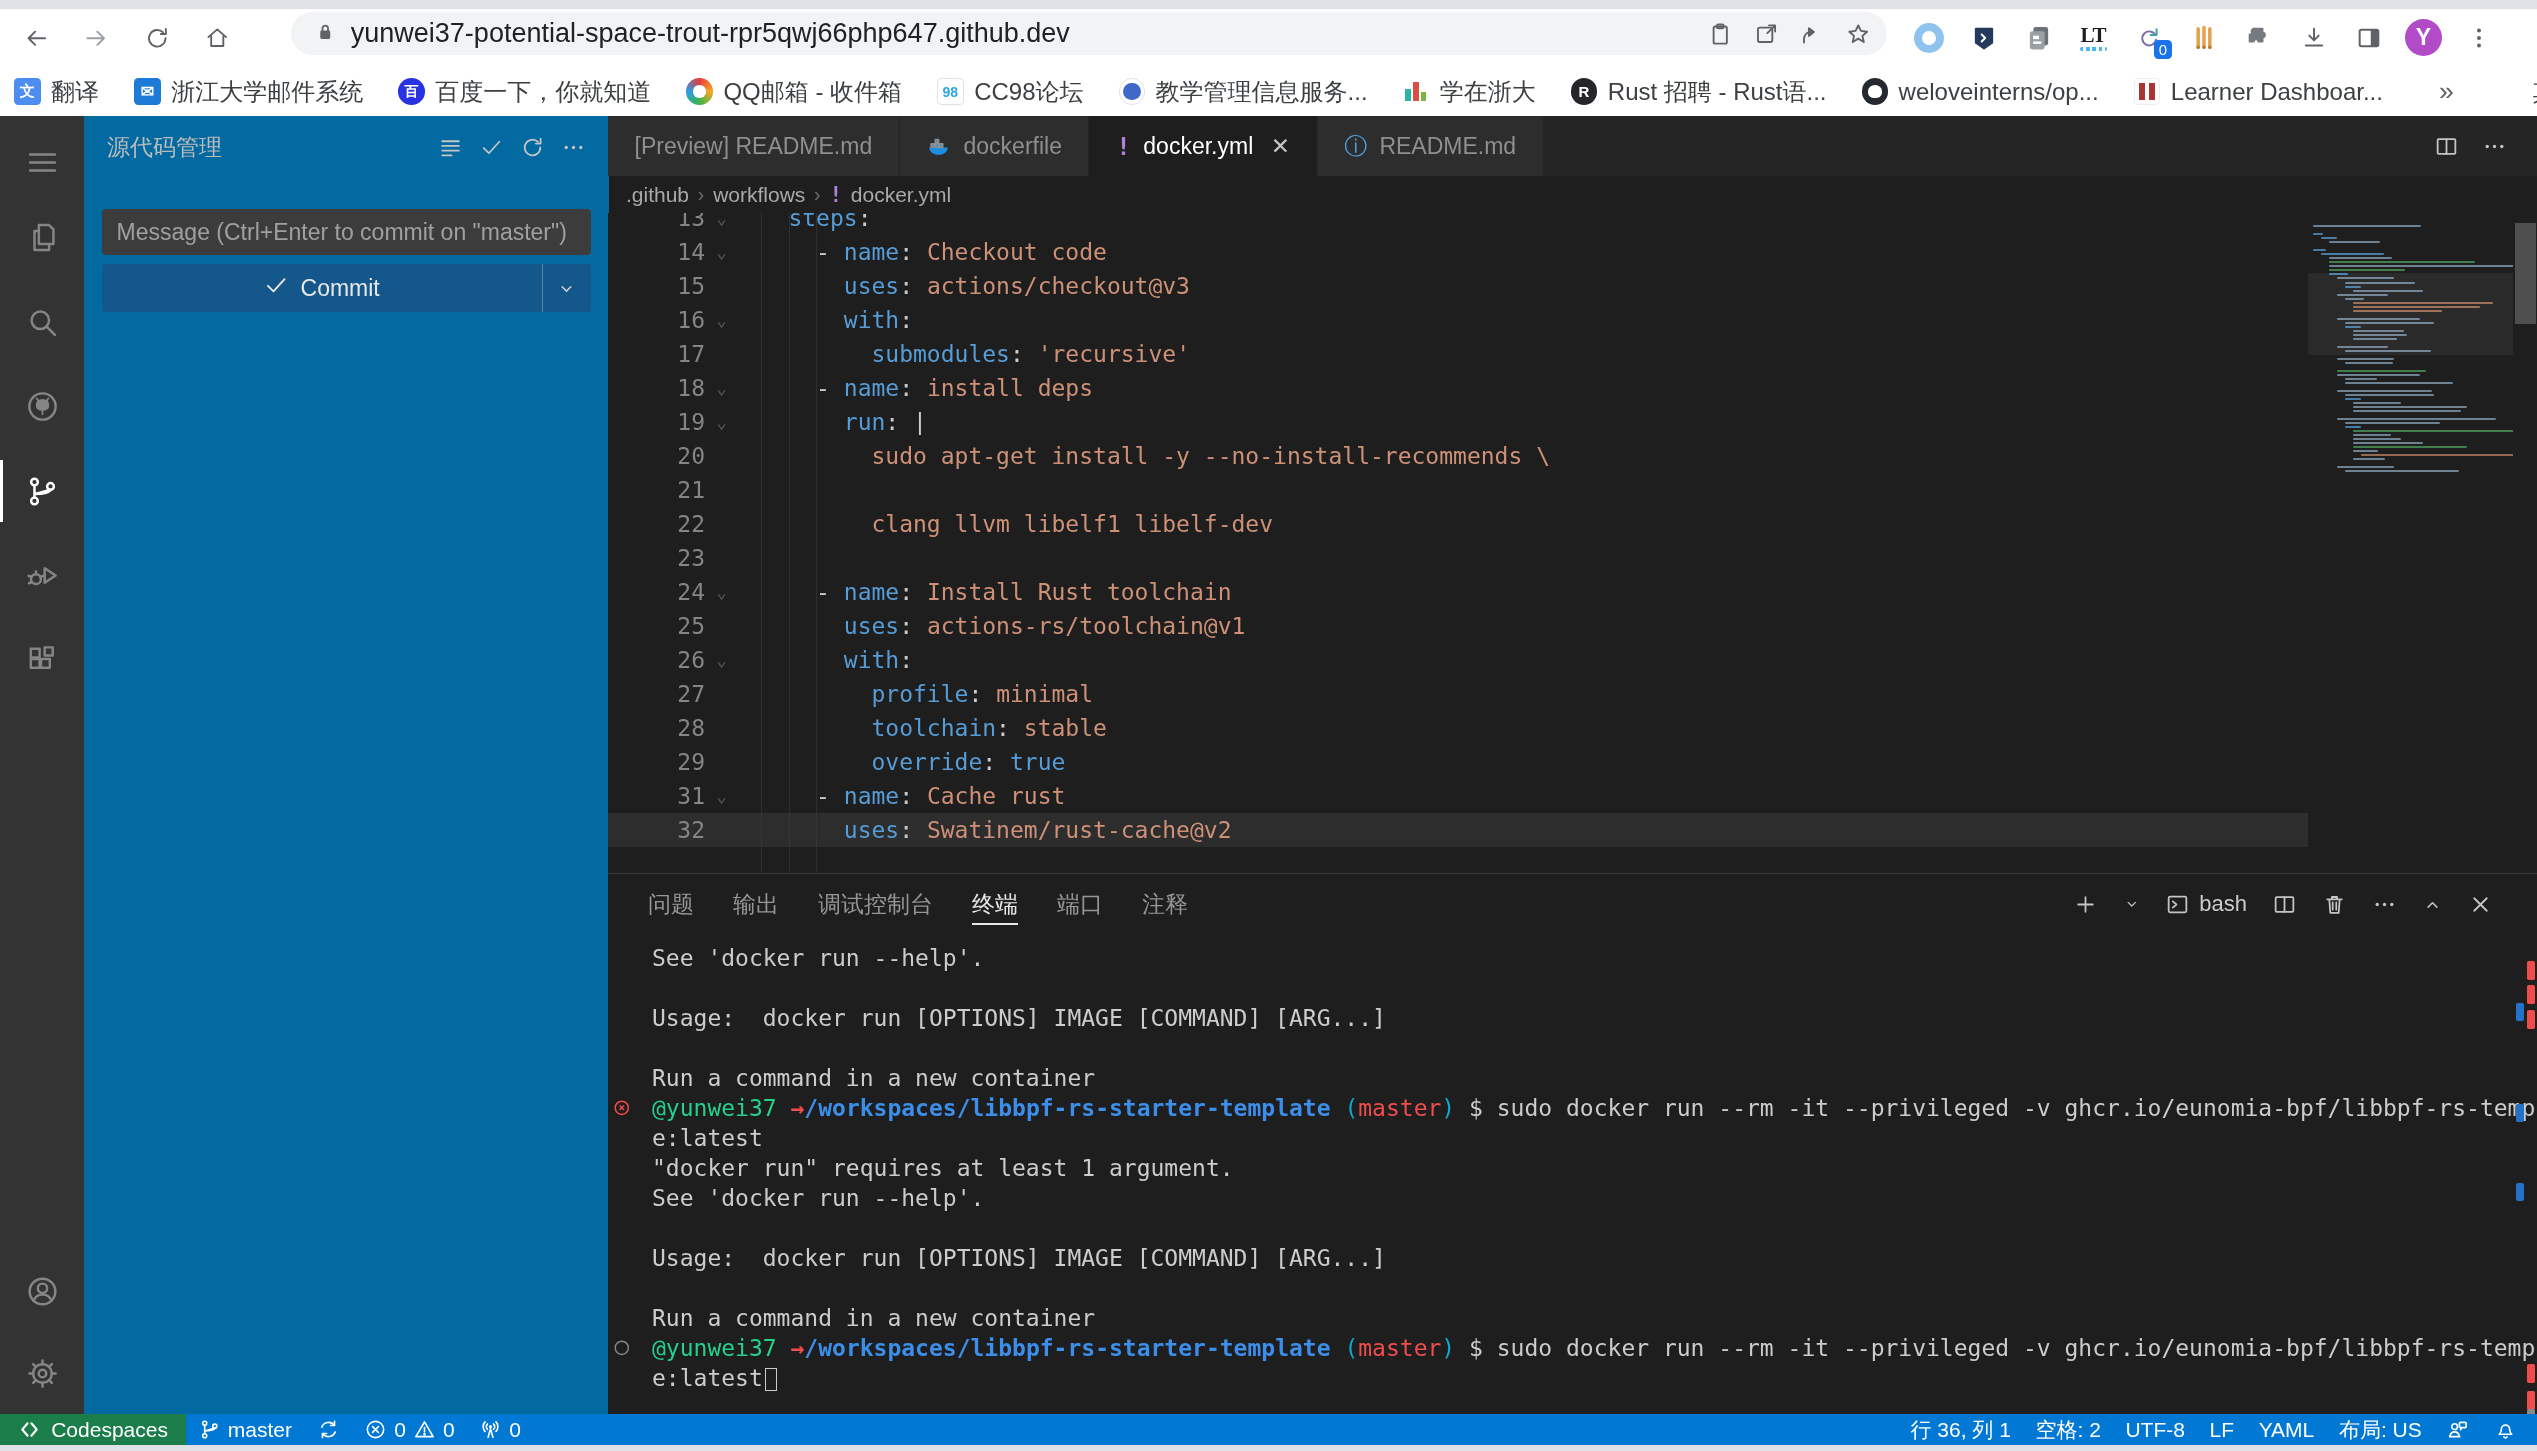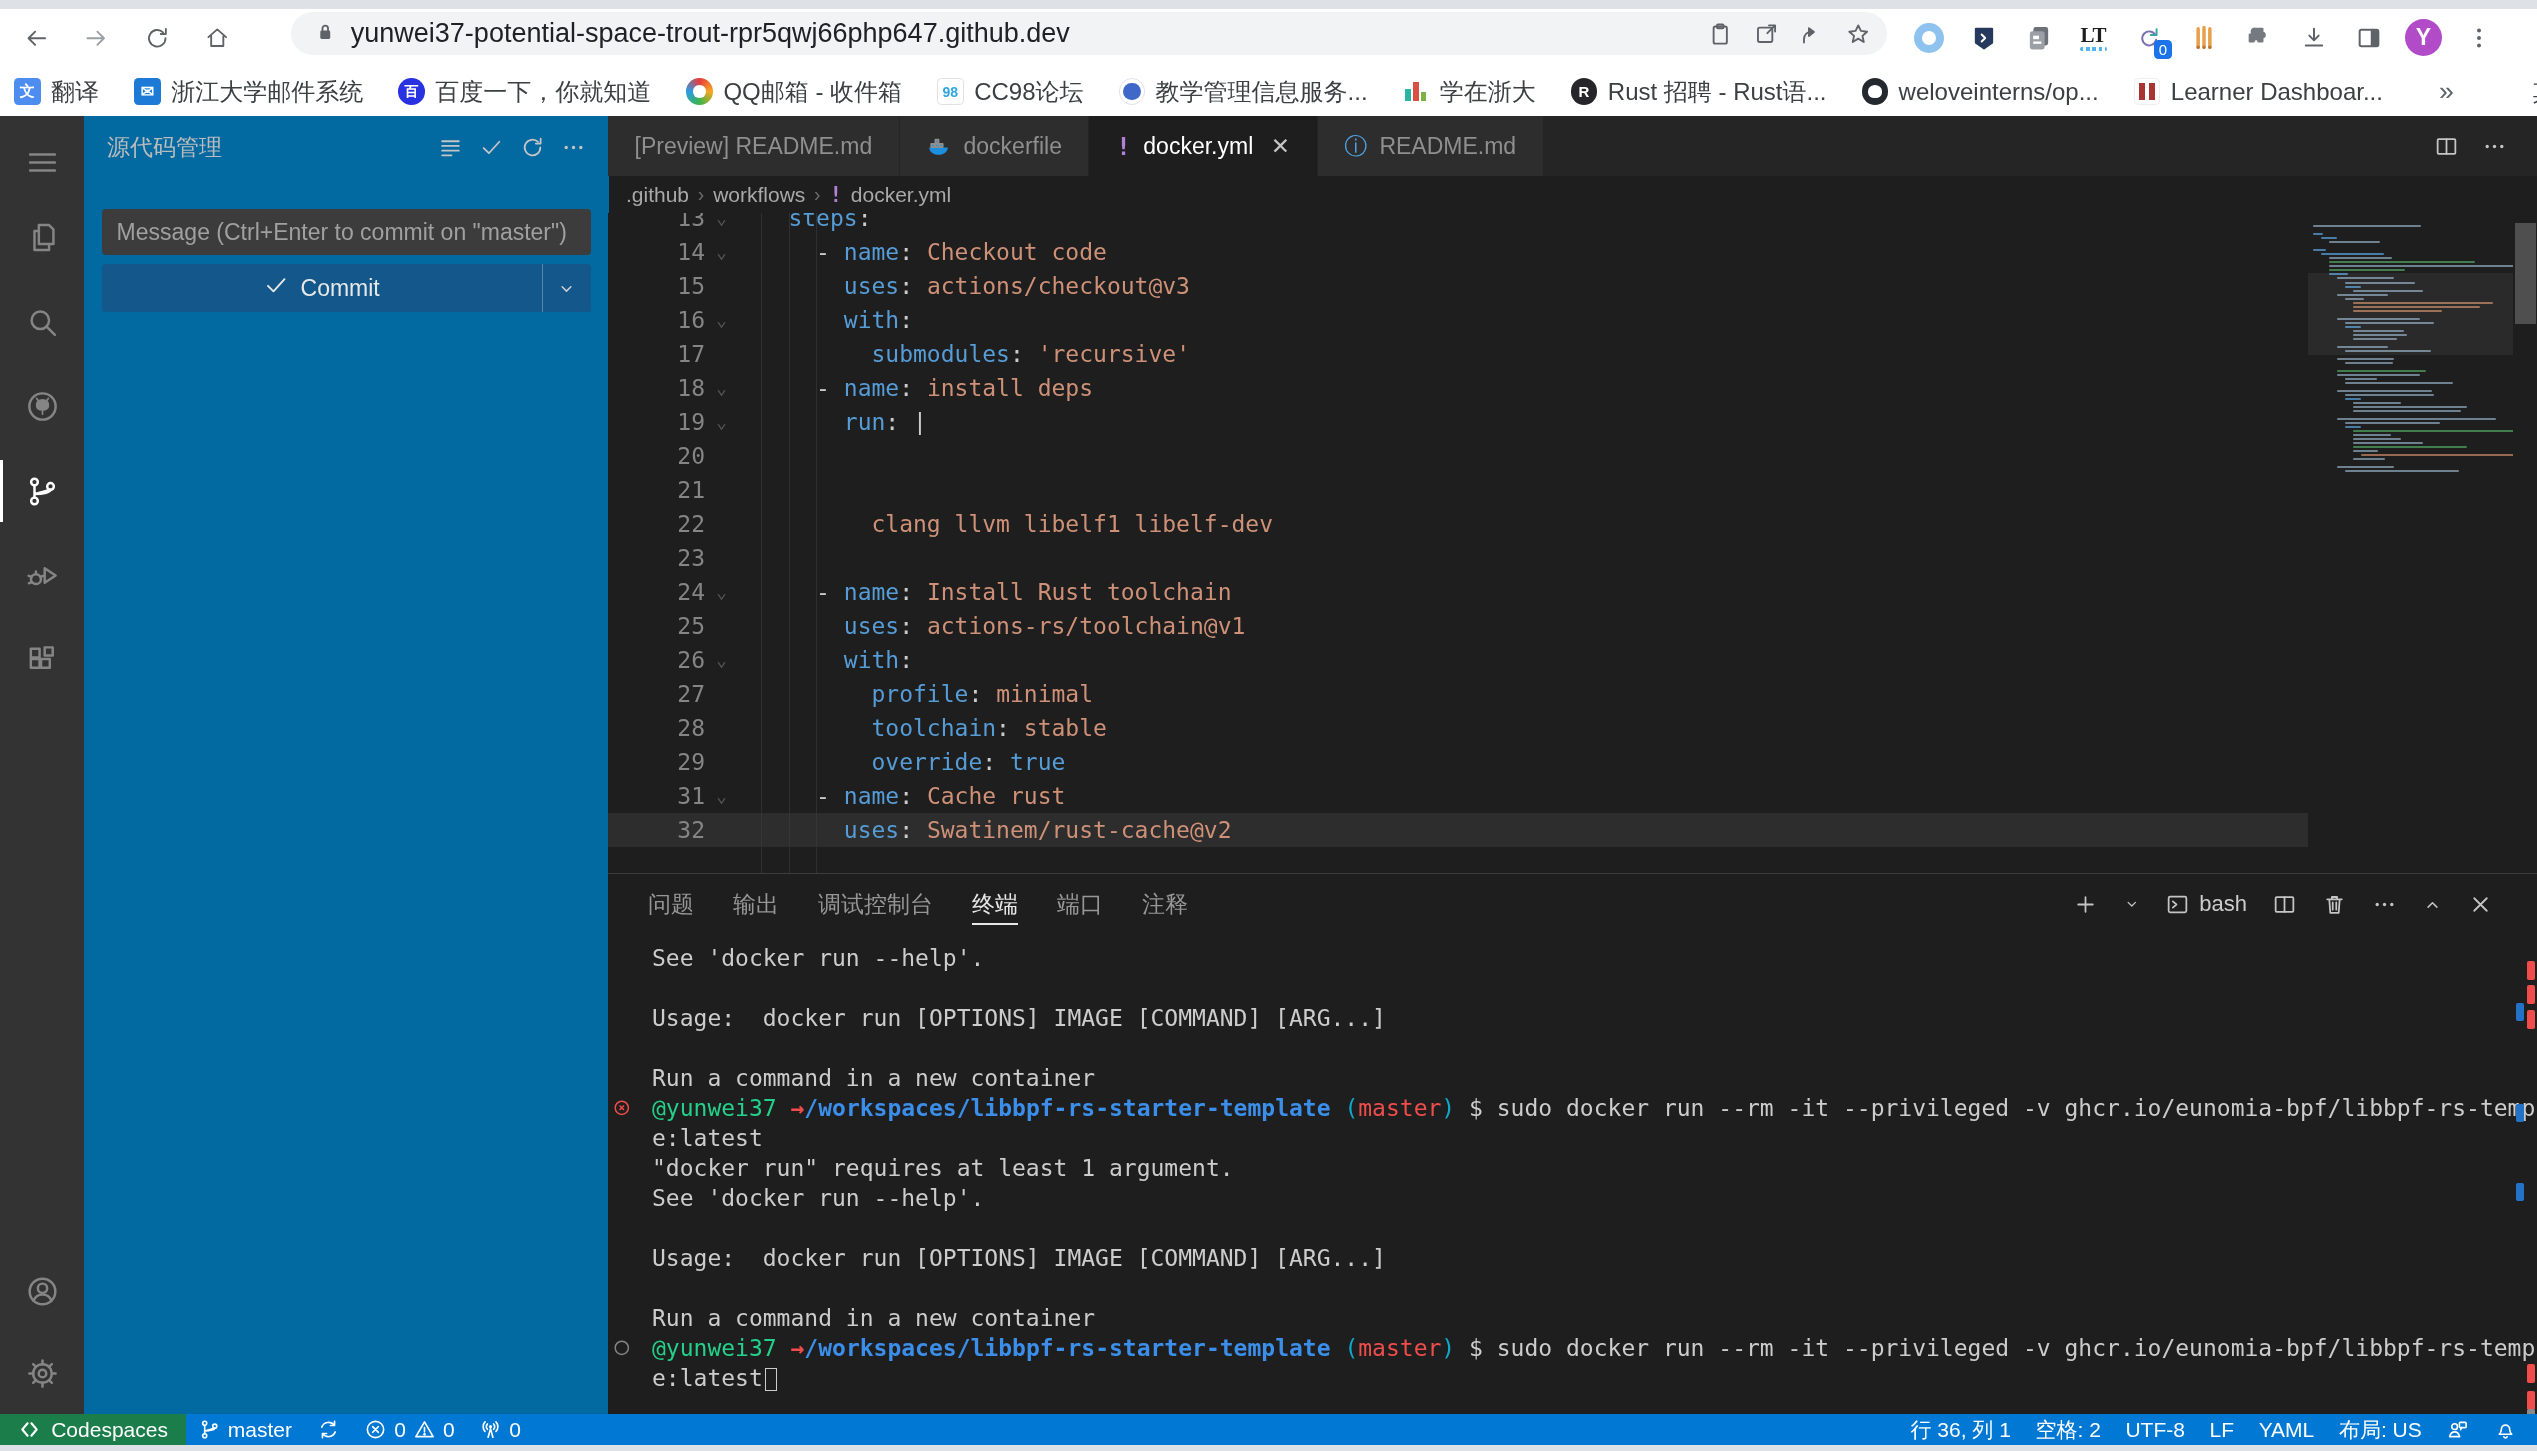--- a/index.html
+++ b/index.html
@@ -534,21 +534,21 @@
 
     <div class="abs" id="code">
       <div id="code-inner">
           <div class="cline"><span class="ln">13</span><span class="fold">⌄</span><span class="ctext"><span class="tk-p">    </span><span class="tk-k">steps</span><span class="tk-p">:</span></span></div>
           <div class="cline"><span class="ln">14</span><span class="fold">⌄</span><span class="ctext"><span class="tk-p">      - </span><span class="tk-k">name</span><span class="tk-p">: </span><span class="tk-v">Checkout code</span></span></div>
           <div class="cline"><span class="ln">15</span><span class="ctext"><span class="tk-p">        </span><span class="tk-k">uses</span><span class="tk-p">: </span><span class="tk-v">actions/checkout@v3</span></span></div>
           <div class="cline"><span class="ln">16</span><span class="fold">⌄</span><span class="ctext"><span class="tk-p">        </span><span class="tk-k">with</span><span class="tk-p">:</span></span></div>
           <div class="cline"><span class="ln">17</span><span class="ctext"><span class="tk-p">          </span><span class="tk-k">submodules</span><span class="tk-p">: </span><span class="tk-v">'recursive'</span></span></div>
           <div class="cline"><span class="ln">18</span><span class="fold">⌄</span><span class="ctext"><span class="tk-p">      - </span><span class="tk-k">name</span><span class="tk-p">: </span><span class="tk-v">install deps</span></span></div>
           <div class="cline"><span class="ln">19</span><span class="fold">⌄</span><span class="ctext"><span class="tk-p">        </span><span class="tk-k">run</span><span class="tk-p">: |</span></span></div>
-          <div class="cline"><span class="ln">20</span></div>
+          <div class="cline"><span class="ln">20</span><span class="ctext"><span class="tk-p">          </span><span class="tk-v">sudo apt-get install -y --no-install-recommends \</span></span></div>
           <div class="cline"><span class="ln">21</span><span class="ctext"><span class="tk-p">          </span></span></div>
           <div class="cline"><span class="ln">22</span><span class="ctext"><span class="tk-p">          </span><span class="tk-v">clang llvm libelf1 libelf-dev</span></span></div>
           <div class="cline"><span class="ln">23</span><span class="ctext"></span></div>
           <div class="cline"><span class="ln">24</span><span class="fold">⌄</span><span class="ctext"><span class="tk-p">      - </span><span class="tk-k">name</span><span class="tk-p">: </span><span class="tk-v">Install Rust toolchain</span></span></div>
           <div class="cline"><span class="ln">25</span><span class="ctext"><span class="tk-p">        </span><span class="tk-k">uses</span><span class="tk-p">: </span><span class="tk-v">actions-rs/toolchain@v1</span></span></div>
           <div class="cline"><span class="ln">26</span><span class="fold">⌄</span><span class="ctext"><span class="tk-p">        </span><span class="tk-k">with</span><span class="tk-p">:</span></span></div>
           <div class="cline"><span class="ln">27</span><span class="ctext"><span class="tk-p">          </span><span class="tk-k">profile</span><span class="tk-p">: </span><span class="tk-v">minimal</span></span></div>
           <div class="cline"><span class="ln">28</span><span class="ctext"><span class="tk-p">          </span><span class="tk-k">toolchain</span><span class="tk-p">: </span><span class="tk-v">stable</span></span></div>
           <div class="cline"><span class="ln">29</span><span class="ctext"><span class="tk-p">          </span><span class="tk-k">override</span><span class="tk-p">: </span><span class="tk-k">true</span></span></div>
           <div class="cline"><span class="ln">31</span><span class="fold">⌄</span><span class="ctext"><span class="tk-p">      - </span><span class="tk-k">name</span><span class="tk-p">: </span><span class="tk-v">Cache rust</span></span></div>

